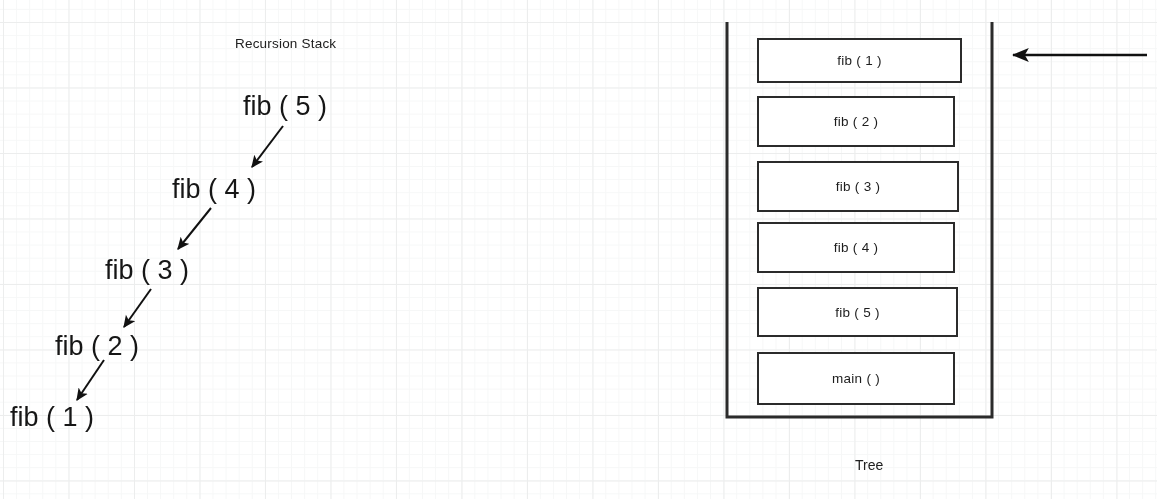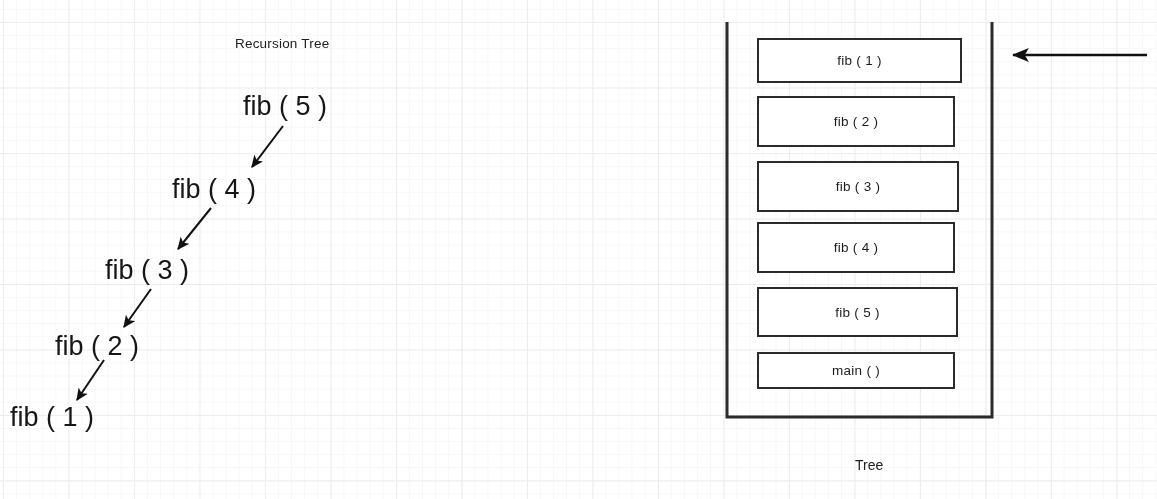--- a/index.html
+++ b/index.html
@@ -79,21 +79,21 @@
     line-height: 1;
     white-space: nowrap;
     color: #202020;
   }
 </style>
 </head>
 <body>
 
 <div id="canvas">
 
-  <div class="tree-title" style="left:235px; top:37px;">Recursion Tree</div>
+  <div class="tree-title" style="left:235px; top:37px;">Recursion Stack</div>
 
   <div class="tree-node" style="left:243px; top:93px;">fib ( 5 )</div>
 
   <div class="tree-node" style="left:172px; top:176px;">fib ( 4 )</div>
 
   <div class="tree-node" style="left:105px; top:257px;">fib ( 3 )</div>
 
   <div class="tree-node" style="left:55px; top:333px;">fib ( 2 )</div>
 
   <div class="tree-node" style="left:10px; top:404px;">fib ( 1 )</div>
@@ -111,21 +111,21 @@
   </div>
 
   <div class="stack-box" style="left:757px; top:222px; width:198px; height:51px;">
     <span>fib ( 4 )</span>
   </div>
 
   <div class="stack-box" style="left:757px; top:287px; width:201px; height:50px;">
     <span>fib ( 5 )</span>
   </div>
 
-  <div class="stack-box" style="left:757px; top:352px; width:198px; height:37px;">
+  <div class="stack-box" style="left:757px; top:352px; width:198px; height:53px;">
     <span>main ( )</span>
   </div>
 
   <div class="stack-caption" style="left:855px; top:458px;">Tree</div>
 
   <svg id="overlay" viewBox="0 0 1157 499">
     <defs>
       <marker id="tree-arrowhead" markerWidth="7" markerHeight="7" refX="5.6" refY="3" orient="auto" markerUnits="strokeWidth">
         <path d="M0,0.2 L6.2,3 L0,5.8 L1.5,3 Z" fill="#111111"></path>
       </marker>

